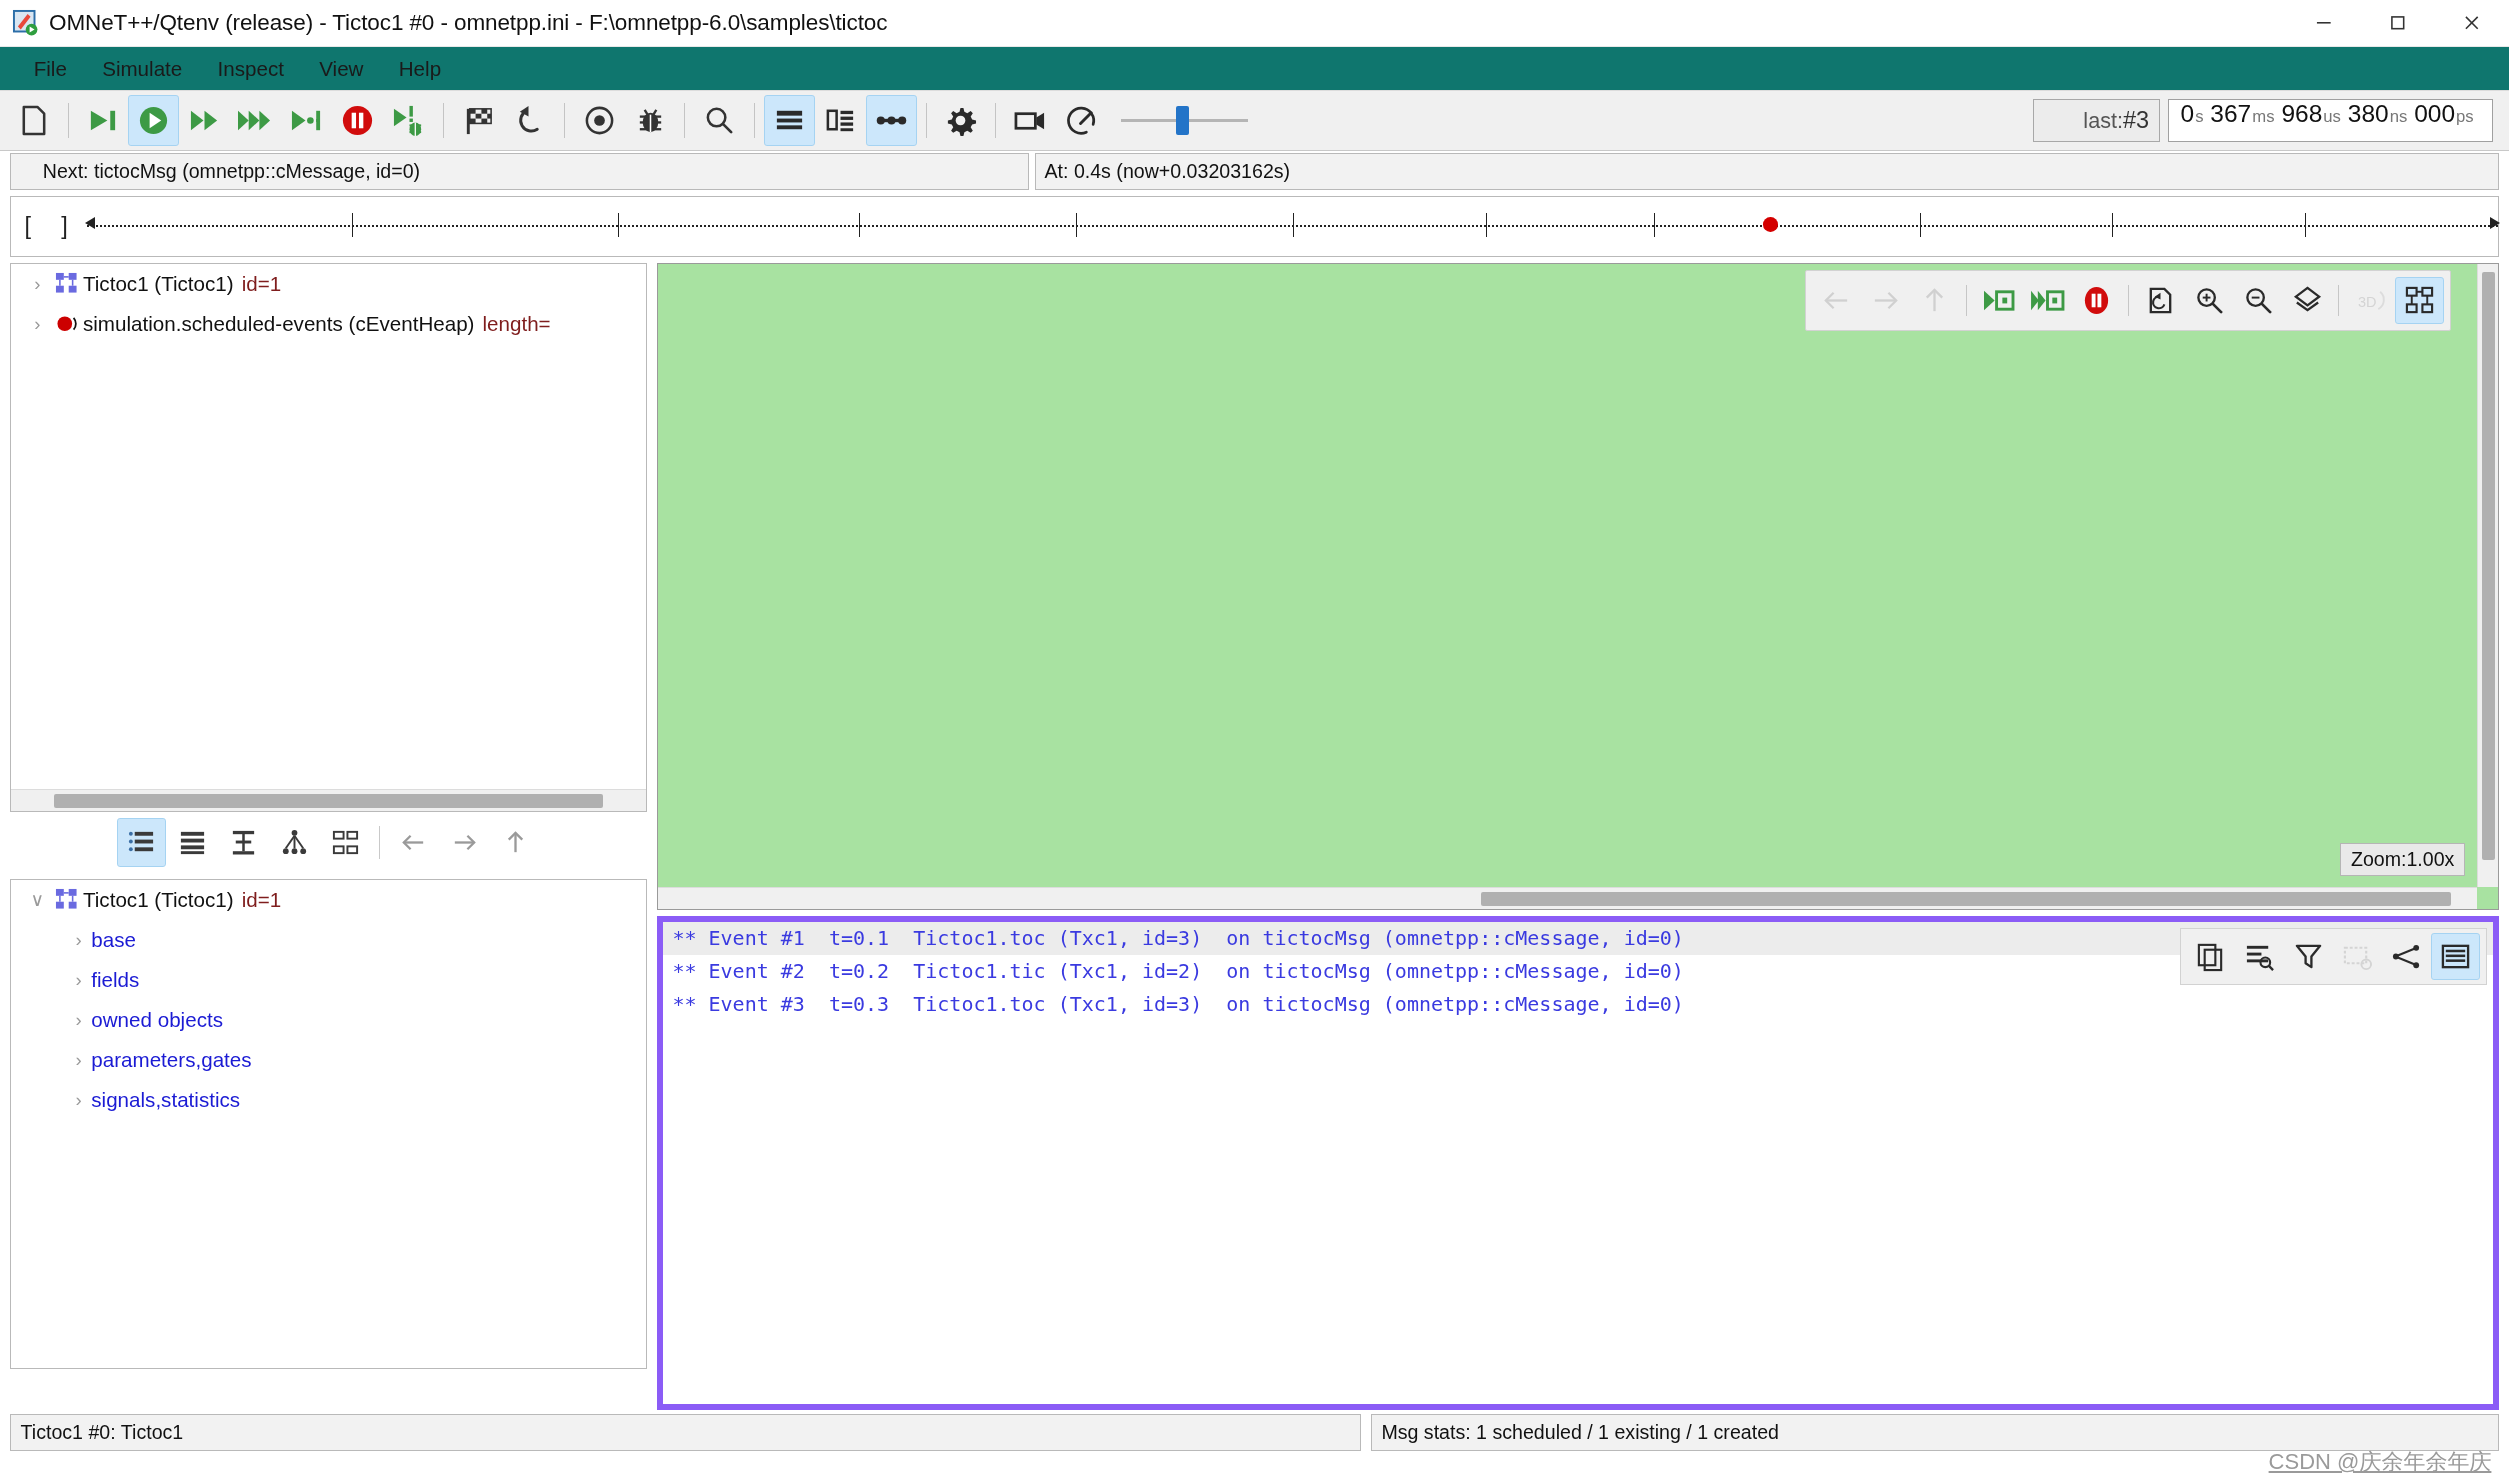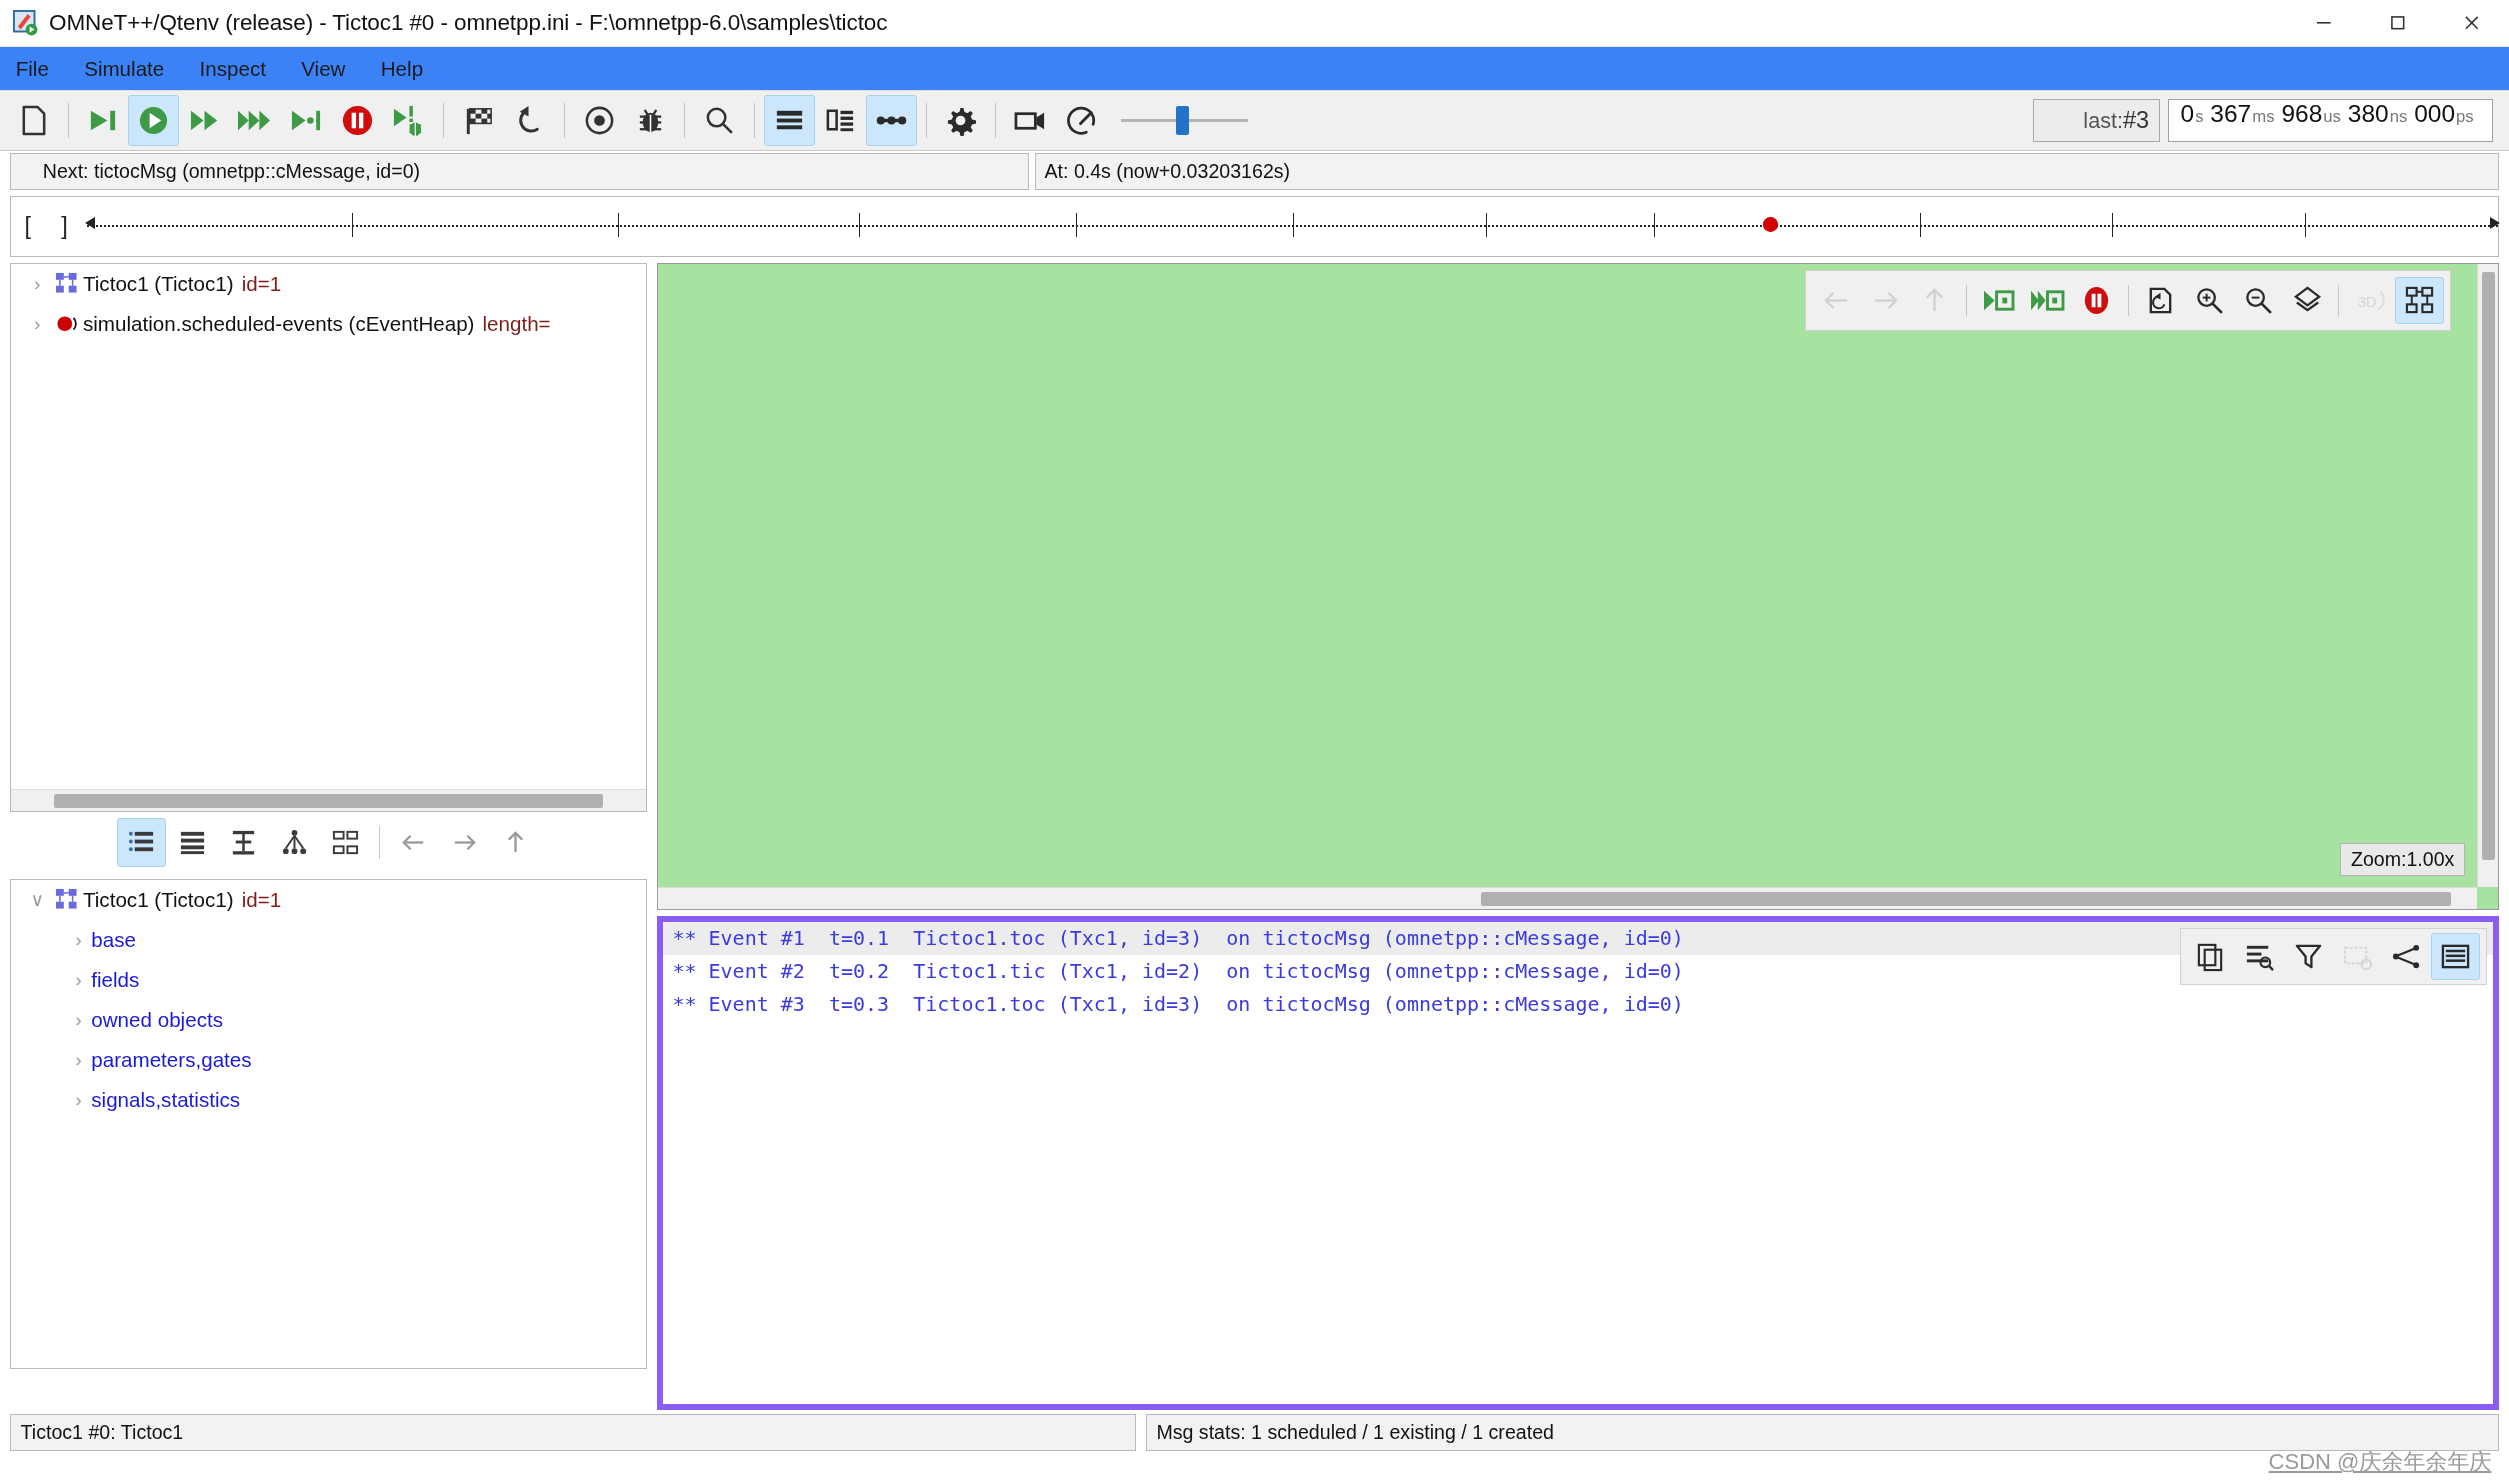--- a/index.html
+++ b/index.html
@@ -22,21 +22,21 @@
   .title-text { font-size:22.5px; color:#111; white-space:nowrap; letter-spacing:-0.1px; }
   .win-btns { margin-left:auto; display:flex; height:47px; }
   .win-btn {
     width:74px; height:47px; display:flex; align-items:center; justify-content:center;
     color:#333;
   }
 
   
   .menubar {
     height:43px; display:flex; align-items:center;
-    background:#3b82f6; padding-left:0;
+    background:#0f766e; padding-left:18px;
   }
   .menu-item {
     font-size:20.6px; color:#1a1a1a; padding:3.9px 15.7px; margin-right:3.9px;
   }
 
   
   .toolbar {
     height:61px; background:#f0f0f0;
     border-top:1px solid #dcdcdc; border-bottom:1px solid #c8c8c8;
     display:flex; align-items:center; padding:0 7.8px;
@@ -239,21 +239,21 @@
   
   .bottombar {
     display:flex; height:43px; padding:3.9px 9.8px 0 9.8px; gap:9.8px;
     background:#fff;
   }
   .bs-cell {
     height:37px; border:1px solid #b9b9b9; background:#f2f2f2;
     display:flex; align-items:center; padding:0 9.8px;
     font-size:19.6px; color:#111; white-space:nowrap;
   }
-  .bs1 { width:1126px; }
+  .bs1 { width:1351px; }
   .bs2 { flex:1; }
   .watermark {
     position:absolute; right:17.6px; bottom:5.9px;
     font-size:22px; color:#9a9a9a;text-decoration:underline;
   }
   svg { display:block; }
 </style>
 </head>
 <body>
 

